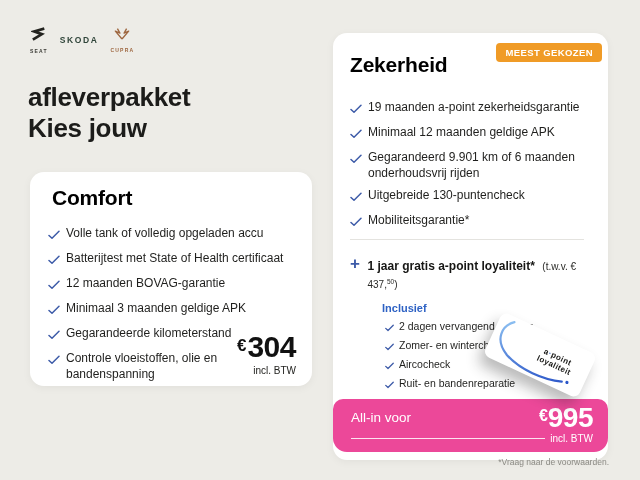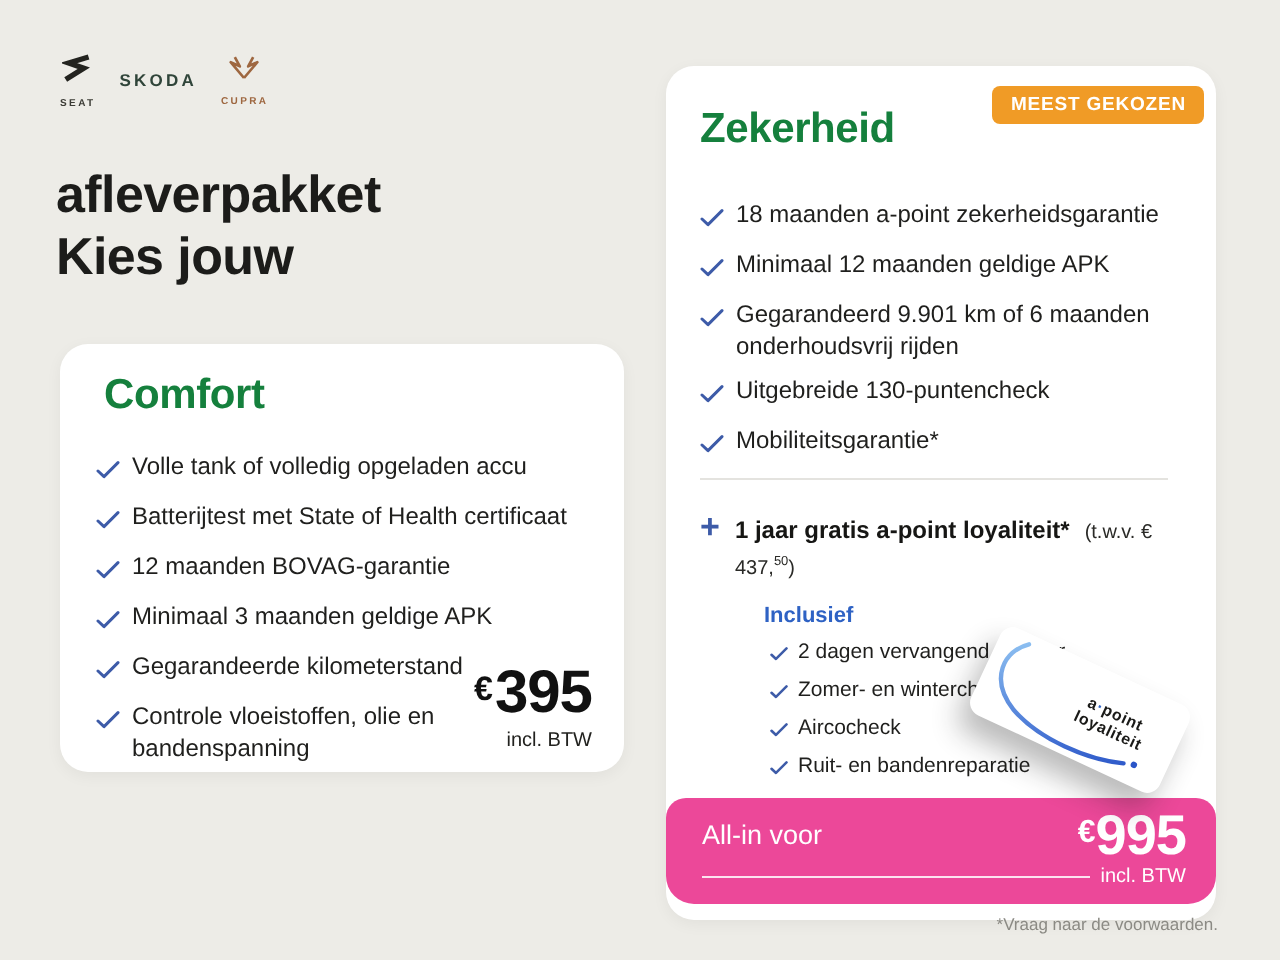--- a/index.html
+++ b/index.html
@@ -13,21 +13,21 @@
   .brand-label.cupra { color:#9E6740; }
   .skoda-word { font-size:8.5px; font-weight:bold; letter-spacing:1.6px; color:#30453A; margin-top:8px; }
 
   .heading { position:absolute; left:28px; top:82px; font-size:26px; line-height:31px; font-weight:600; letter-spacing:-0.3px; color:#1C1C1A; }
 
   
   .card { position:absolute; background:#FFFFFF; border-radius:14px; box-shadow:0 2px 8px rgba(0,0,0,0.05); }
   .card-comfort { left:30px; top:172px; width:282px; height:214px; padding:10px 10px 0 18px; }
   .card-zekerheid { left:333px; top:33px; width:275px; height:427px; padding:14px 10px 0 17px; }
 
-  h2.card-title { font-size:21px; line-height:26px; font-weight:700; color:#15803d; letter-spacing:-0.2px; }
+  h2.card-title { font-size:21px; line-height:26px; font-weight:700; color:#000000; letter-spacing:-0.2px; }
   .card-comfort h2.card-title { margin:3px 0 14px 4px; }
   .card-zekerheid h2.card-title { margin:5px 0 21px 0; }
 
   ul.features { list-style:none; }
   ul.features li { display:flex; align-items:flex-start; gap:6px; margin-bottom:6px; font-size:12px; line-height:16px; color:#1F1F1D; }
   ul.features li .ft { max-width:226px; }
   ul.features li.bold .ft { font-weight:bold; }
   .check { flex:0 0 12px; margin-top:3px; }
 
   
@@ -131,34 +131,34 @@
         <span class="ft">Gegarandeerde kilometerstand</span>
       </li>
     <li>
         <span class="check"><svg width="12" height="10" viewBox="0 0 12 10">
             <path d="M1,5.5 L4,8.3 L11,1.3" fill="none" stroke="#3D5BA8" stroke-width="1.5" stroke-linecap="round" stroke-linejoin="round"></path>
           </svg></span>
         <span class="ft">Controle vloeistoffen, olie en bandenspanning</span>
       </li>
   </ul>
   <div class="price">
-    <div><span class="cur">€</span><span class="amt">395</span></div>
+    <div><span class="cur">€</span><span class="amt">304</span></div>
     <div class="note">incl. BTW</div>
   </div>
 </div>
 
 <div class="card card-zekerheid">
   <div class="badge">MEEST GEKOZEN</div>
   <h2 class="card-title">Zekerheid</h2>
   <ul class="features">
     <li>
         <span class="check"><svg width="12" height="10" viewBox="0 0 12 10">
             <path d="M1,5.5 L4,8.3 L11,1.3" fill="none" stroke="#3D5BA8" stroke-width="1.5" stroke-linecap="round" stroke-linejoin="round"></path>
           </svg></span>
-        <span class="ft">18 maanden a-point zekerheidsgarantie</span>
+        <span class="ft">19 maanden a-point zekerheidsgarantie</span>
       </li>
     <li>
         <span class="check"><svg width="12" height="10" viewBox="0 0 12 10">
             <path d="M1,5.5 L4,8.3 L11,1.3" fill="none" stroke="#3D5BA8" stroke-width="1.5" stroke-linecap="round" stroke-linejoin="round"></path>
           </svg></span>
         <span class="ft">Minimaal 12 maanden geldige APK</span>
       </li>
     <li>
         <span class="check"><svg width="12" height="10" viewBox="0 0 12 10">
             <path d="M1,5.5 L4,8.3 L11,1.3" fill="none" stroke="#3D5BA8" stroke-width="1.5" stroke-linecap="round" stroke-linejoin="round"></path>

